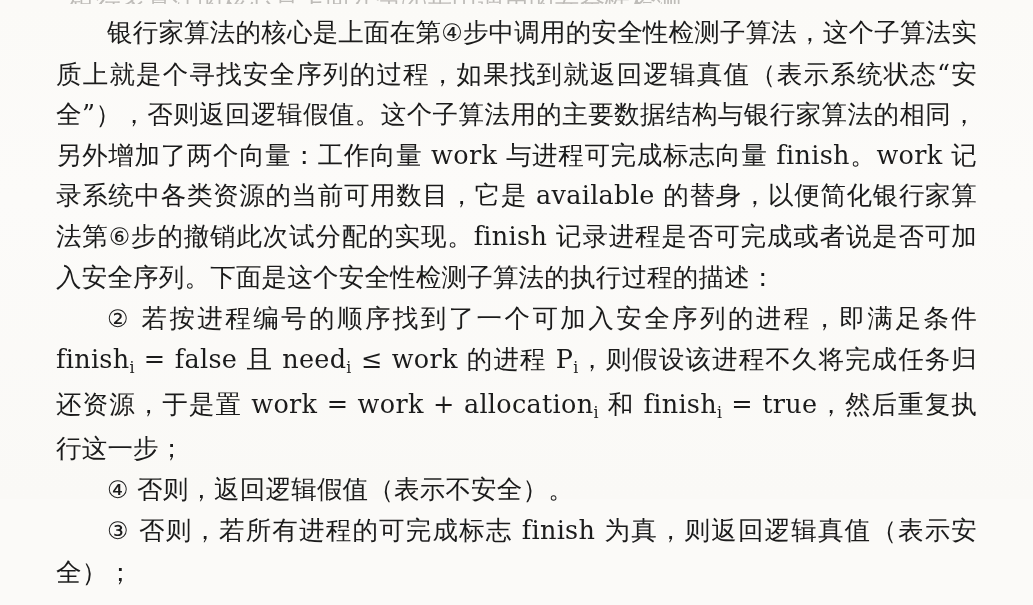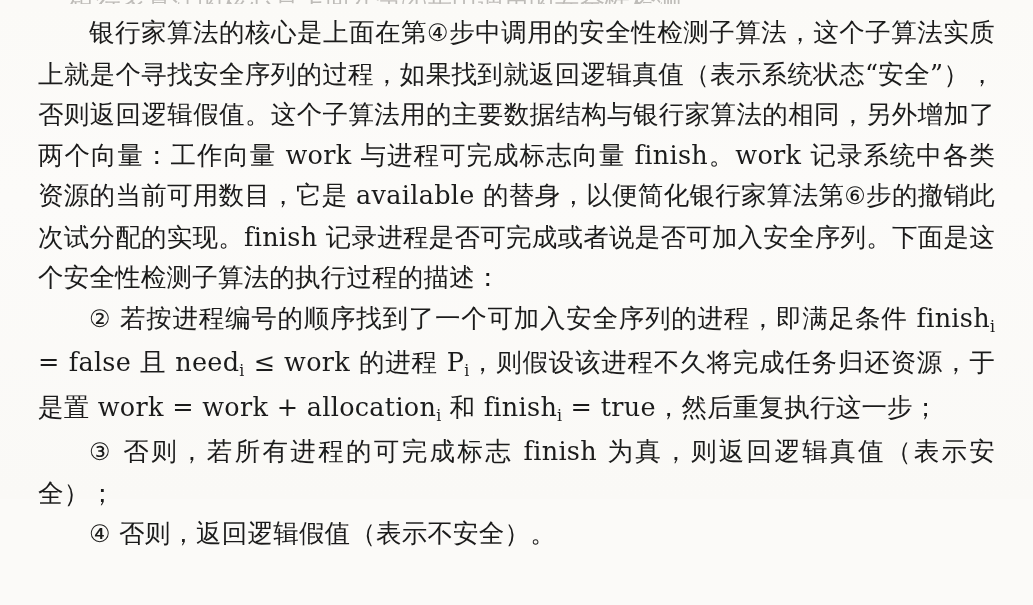--- a/index.html
+++ b/index.html
@@ -12,21 +12,21 @@
     background: #fbfaf8;
     font-family: "DejaVu Serif", "Liberation Serif", serif;
     color: #1b1b1b;
     overflow: hidden;
   }
   .page {
     position: relative;
     width: 1033px;
     height: 499px;
     box-sizing: border-box;
-    padding: 0 38px;
+    padding: 0 56px;
     background: linear-gradient(180deg, #fbfaf7 0%, #fcfbf9 40%, #faf9f6 100%);
   }
   
   .clipped-top {
     position: absolute;
     top: -12px;
     left: 70px;
     right: 40px;
     height: 16px;
     overflow: hidden;
@@ -76,18 +76,18 @@
 
   <div class="clipped-top">银行家算法的核心是上面在第④步中调用的安全性检测</div>
 
   <div class="body-text">
 
     <p class="indent-2">银行家算法的核心是上面在第<span class="circled">④</span>步中调用的安全性检测子算法，这个子算法实质上就是个寻找安全序列的过程，如果找到就返回逻辑真值（表示系统状态“安全”），否则返回逻辑假值。这个子算法用的主要数据结构与银行家算法的相同，另外增加了两个向量：工作向量 <span class="latin">work</span> 与进程可完成标志向量 <span class="latin">finish</span>。<span class="latin">work</span> 记录系统中各类资源的当前可用数目，它是 <span class="latin">available</span> 的替身，以便简化银行家算法第<span class="circled">⑥</span>步的撤销此次试分配的实现。<span class="latin">finish</span> 记录进程是否可完成或者说是否可加入安全序列。下面是这个安全性检测子算法的执行过程的描述：</p>
 
 
     <p class="indent-item"><span class="circled">②</span>&nbsp;若按进程编号的顺序找到了一个可加入安全序列的进程，即满足条件 <span class="latin">finish<sub>i</sub> = false</span> 且&nbsp;<span class="latin">need<sub>i</sub> ≤ work</span> 的进程 <span class="latin">P<sub>i</sub></span>，则假设该进程不久将完成任务归还资源，于是置 <span class="latin">work = work + allocation<sub>i</sub></span> 和 <span class="latin">finish<sub>i</sub> = true</span>，然后重复执行这一步；</p>
 
+    <p class="indent-item"><span class="circled">④</span>&nbsp;否则，返回逻辑假值（表示不安全）。</p>
+
     <p class="indent-item"><span class="circled">③</span>&nbsp;否则，若所有进程的可完成标志 <span class="latin">finish</span> 为真，则返回逻辑真值（表示安全）；</p>
-
-    <p class="indent-item"><span class="circled">④</span>&nbsp;否则，返回逻辑假值（表示不安全）。</p>
 
   </div>
 </div>
 
 </body></html>

